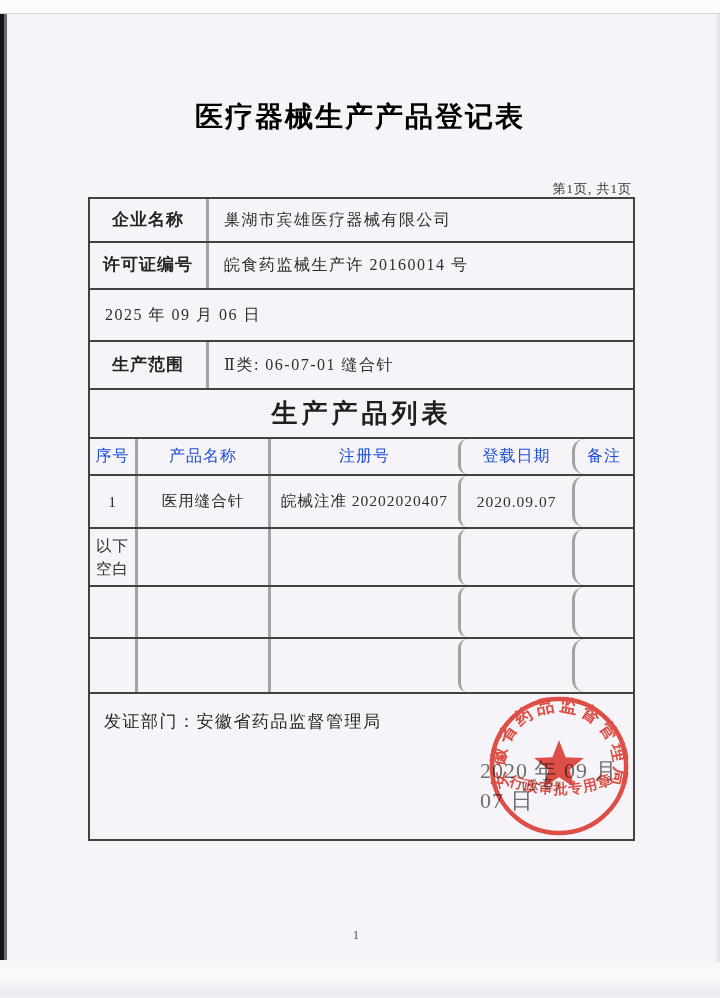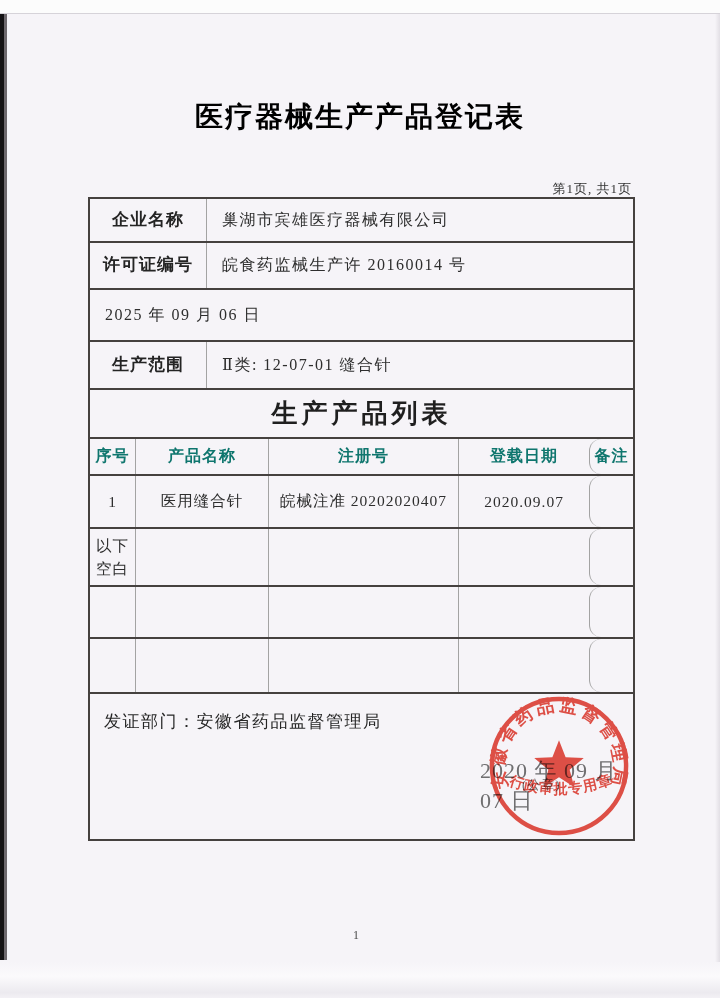--- a/index.html
+++ b/index.html
@@ -43,41 +43,41 @@
     font-size:13px; letter-spacing:1px; color:#333;
   }
   
   .doc-table {
     position:absolute; left:88px; top:197px; width:547px;
     border:2px solid #45413f;
   }
   .t-row { display:flex; border-bottom:2px solid #45413f; align-items:stretch; }
   .t-row:last-child { border-bottom:none; }
   .cell { display:flex; align-items:center; overflow:hidden; }
-  .cell + .cell { border-left:1px solid #a3a3a3; }
+  .cell + .cell { border-left:3px solid #a3a3a3; }
   
   .info-label {
     width:116px; justify-content:center; text-align:center;
     font-size:17px; font-weight:600; letter-spacing:1px;
     white-space:pre-line; line-height:1.35; color:#242424;
   }
   .info-value {
     flex:1; padding-left:15px; font-size:16px; letter-spacing:1.5px; color:#2e2e2e;
   }
   .r-h44{height:44px;} .r-h47{height:47px;} .r-h52{height:52px;}
   .r-h48{height:48px;} .r-h49{height:49px;} .r-h37{height:37px;}
   .r-h53{height:53px;} .r-h58{height:58px;} .r-h55{height:55px;} .r-h145{height:145px;}
   .section-title-row { justify-content:center; }
   .section-title {
     width:100%; text-align:center; font-size:26px; font-weight:700;
     letter-spacing:4px; color:#1f1f1f;
   }
   
-  .c-seq{width:45px;} .c-name{width:133px;} .c-reg{width:190px;} .c-date{width:131px;} .c-note{flex:1;border-radius:12px;}
-  .head-cell { justify-content:center; font-size:16px; font-weight:700; letter-spacing:1px; color:#0f766e; }
+  .c-seq{width:45px;} .c-name{width:133px;} .c-reg{width:190px;} .c-date{width:114px;border-radius:9px;} .c-note{flex:1;border-radius:12px;}
+  .head-cell { justify-content:center; font-size:16px; font-weight:400; letter-spacing:1px; color:#1d4ed8; }
   .data-cell { justify-content:center; font-size:15.5px; letter-spacing:1px; color:#2e2e2e; text-align:center; }
   .seq-blank { white-space:pre-line; line-height:1.5; justify-content:center; font-size:15.5px; letter-spacing:1px; }
   
   .footer-cell { position:relative; display:block; height:100%; width:100%; }
   .issuer-line {
     position:absolute; left:14px; top:16px; font-size:17px; letter-spacing:1.5px; color:#262626;
   }
   .issue-date {
     position:absolute; left:390px; top:62px; font-size:22px; letter-spacing:1px;
     color:#737373; z-index:3; mix-blend-mode:multiply;
@@ -115,21 +115,21 @@
     </div>
     <div class="t-row r-h47">
       <div class="cell info-label">许可证编号</div>
       <div class="cell info-value">皖食药监械生产许 20160014 号</div>
     </div>
     <div class="t-row r-h52">
       <div class="cell info-value">2025 年 09 月 06 日</div>
     </div>
     <div class="t-row r-h48">
       <div class="cell info-label">生产范围</div>
-      <div class="cell info-value">Ⅱ类: 12-07-01 缝合针</div>
+      <div class="cell info-value">Ⅱ类: 06-07-01 缝合针</div>
     </div>
 
     <div class="t-row r-h49 section-title-row">
       <div class="cell section-title" style="justify-content:center;">生产产品列表</div>
     </div>
 
     <div class="t-row r-h37">
       <div class="cell head-cell c-seq">序号</div>
       <div class="cell head-cell c-name">产品名称</div>
       <div class="cell head-cell c-reg">注册号</div>

